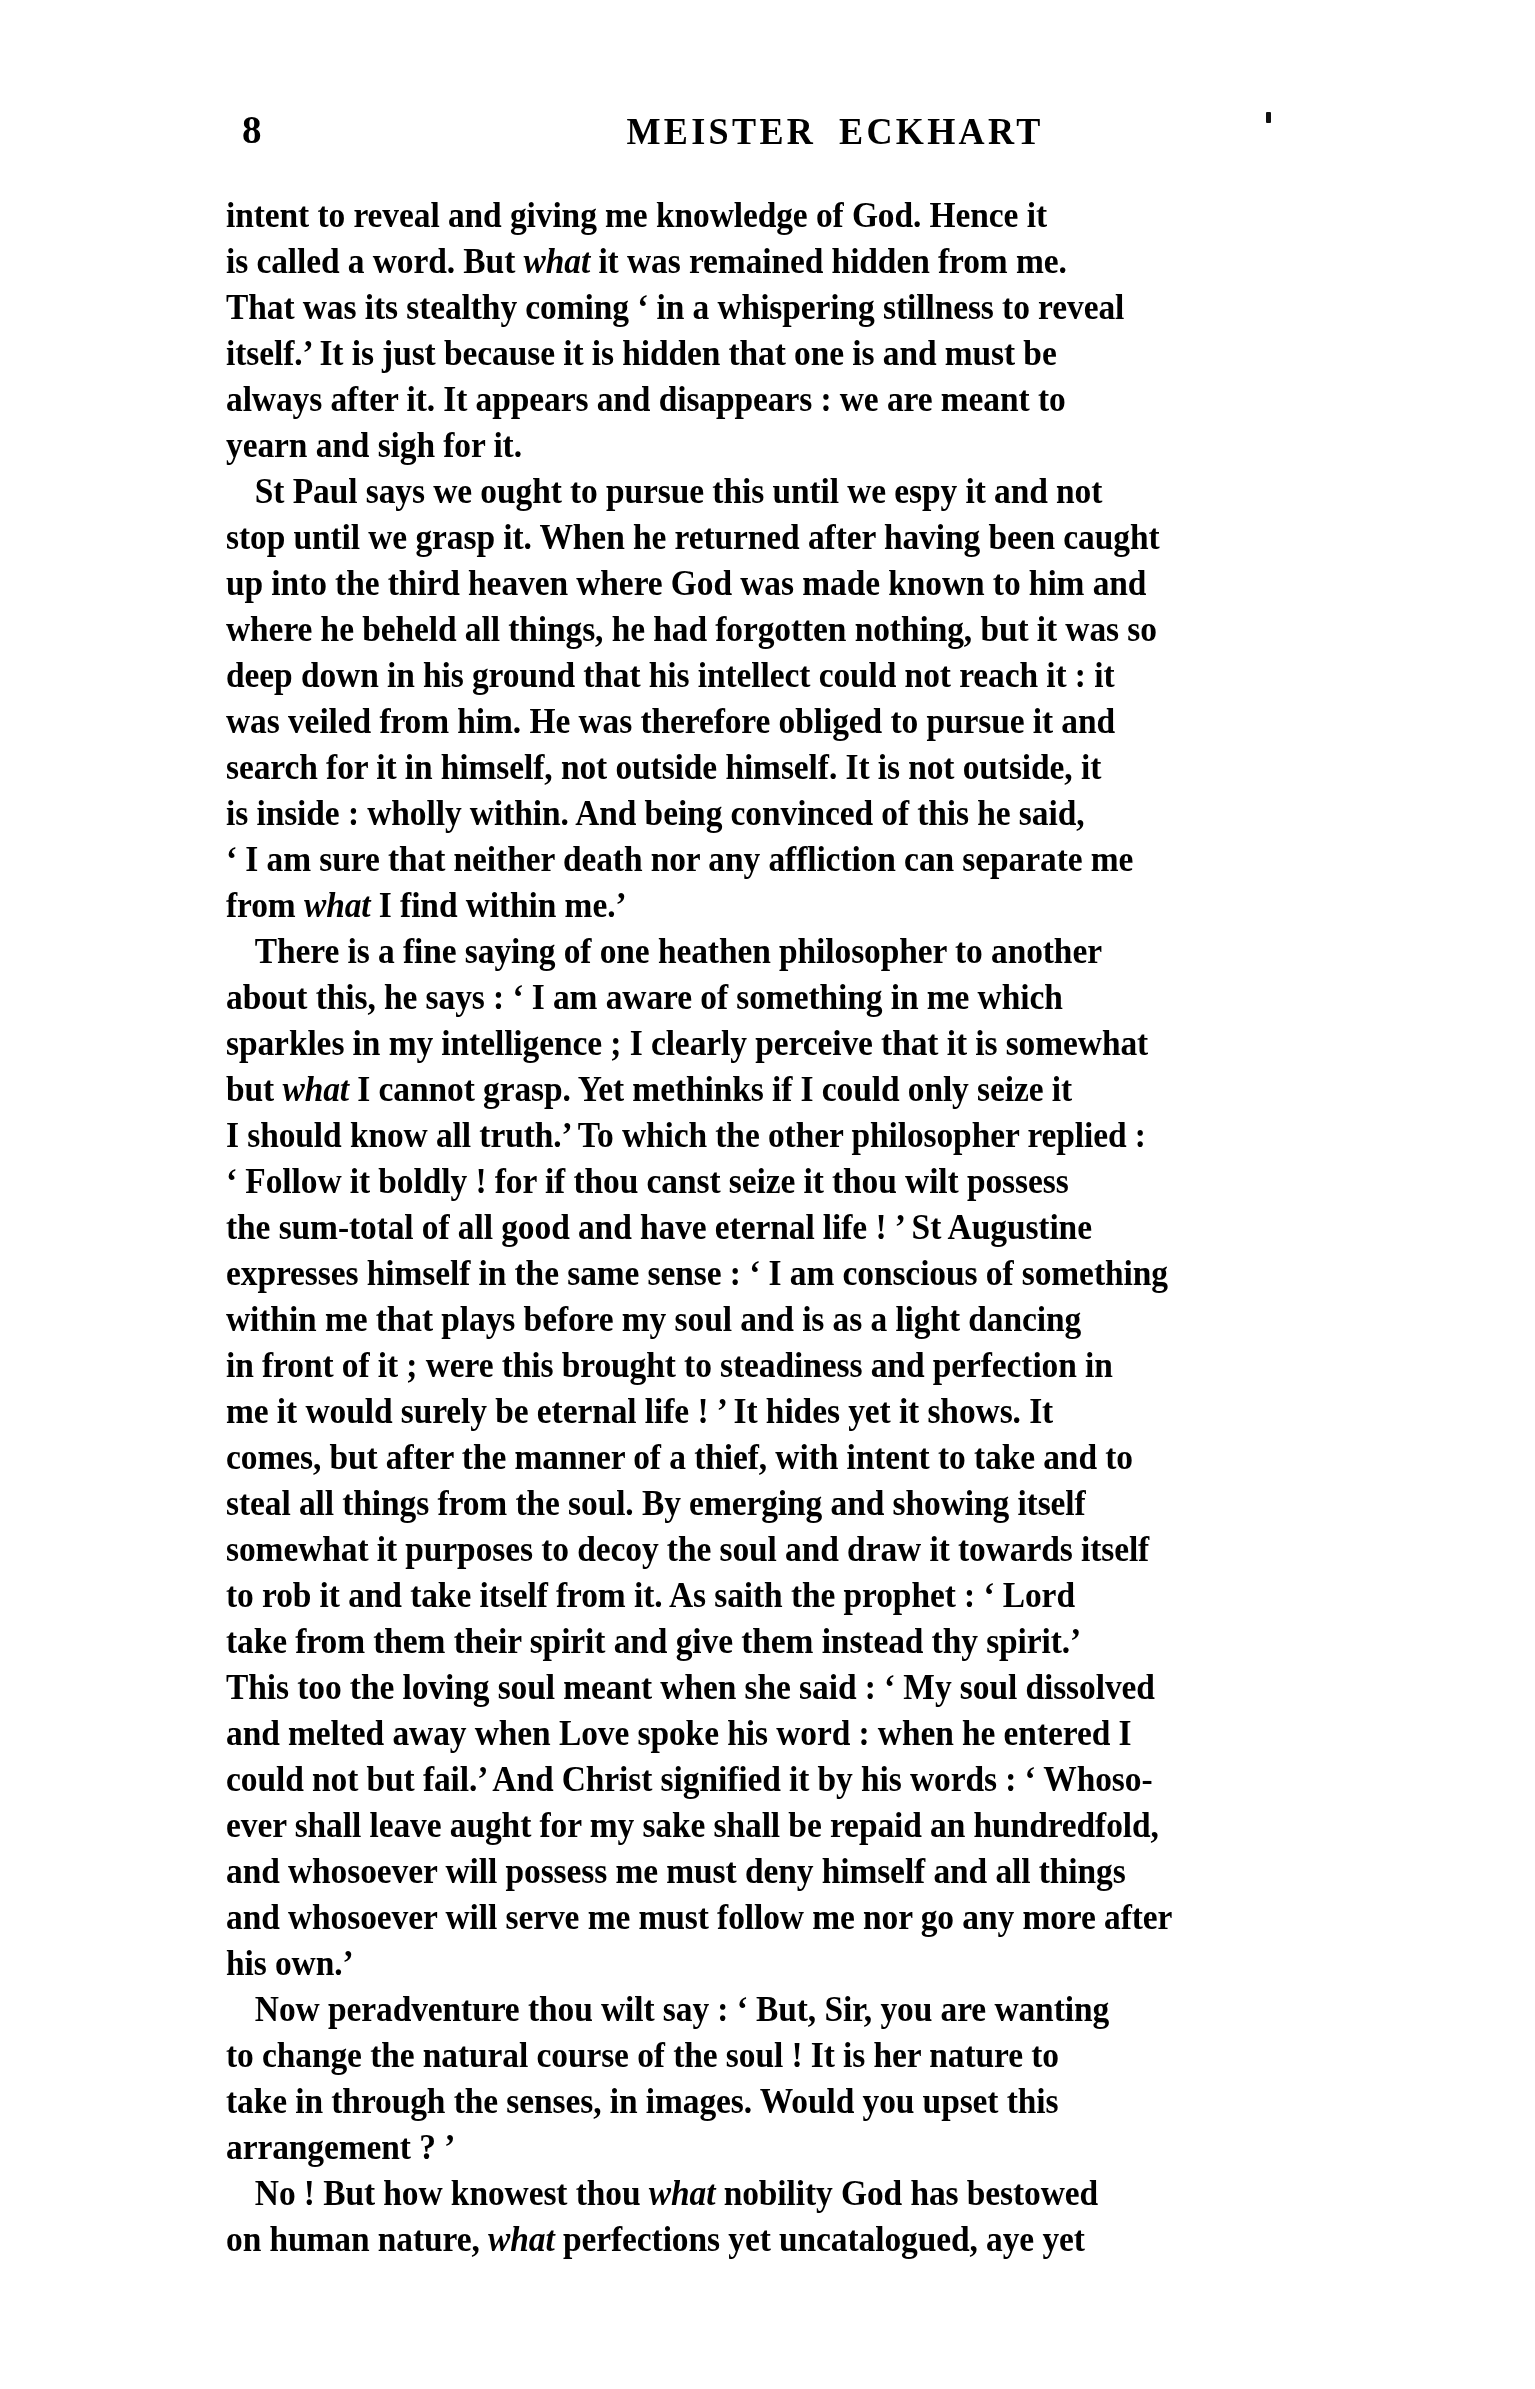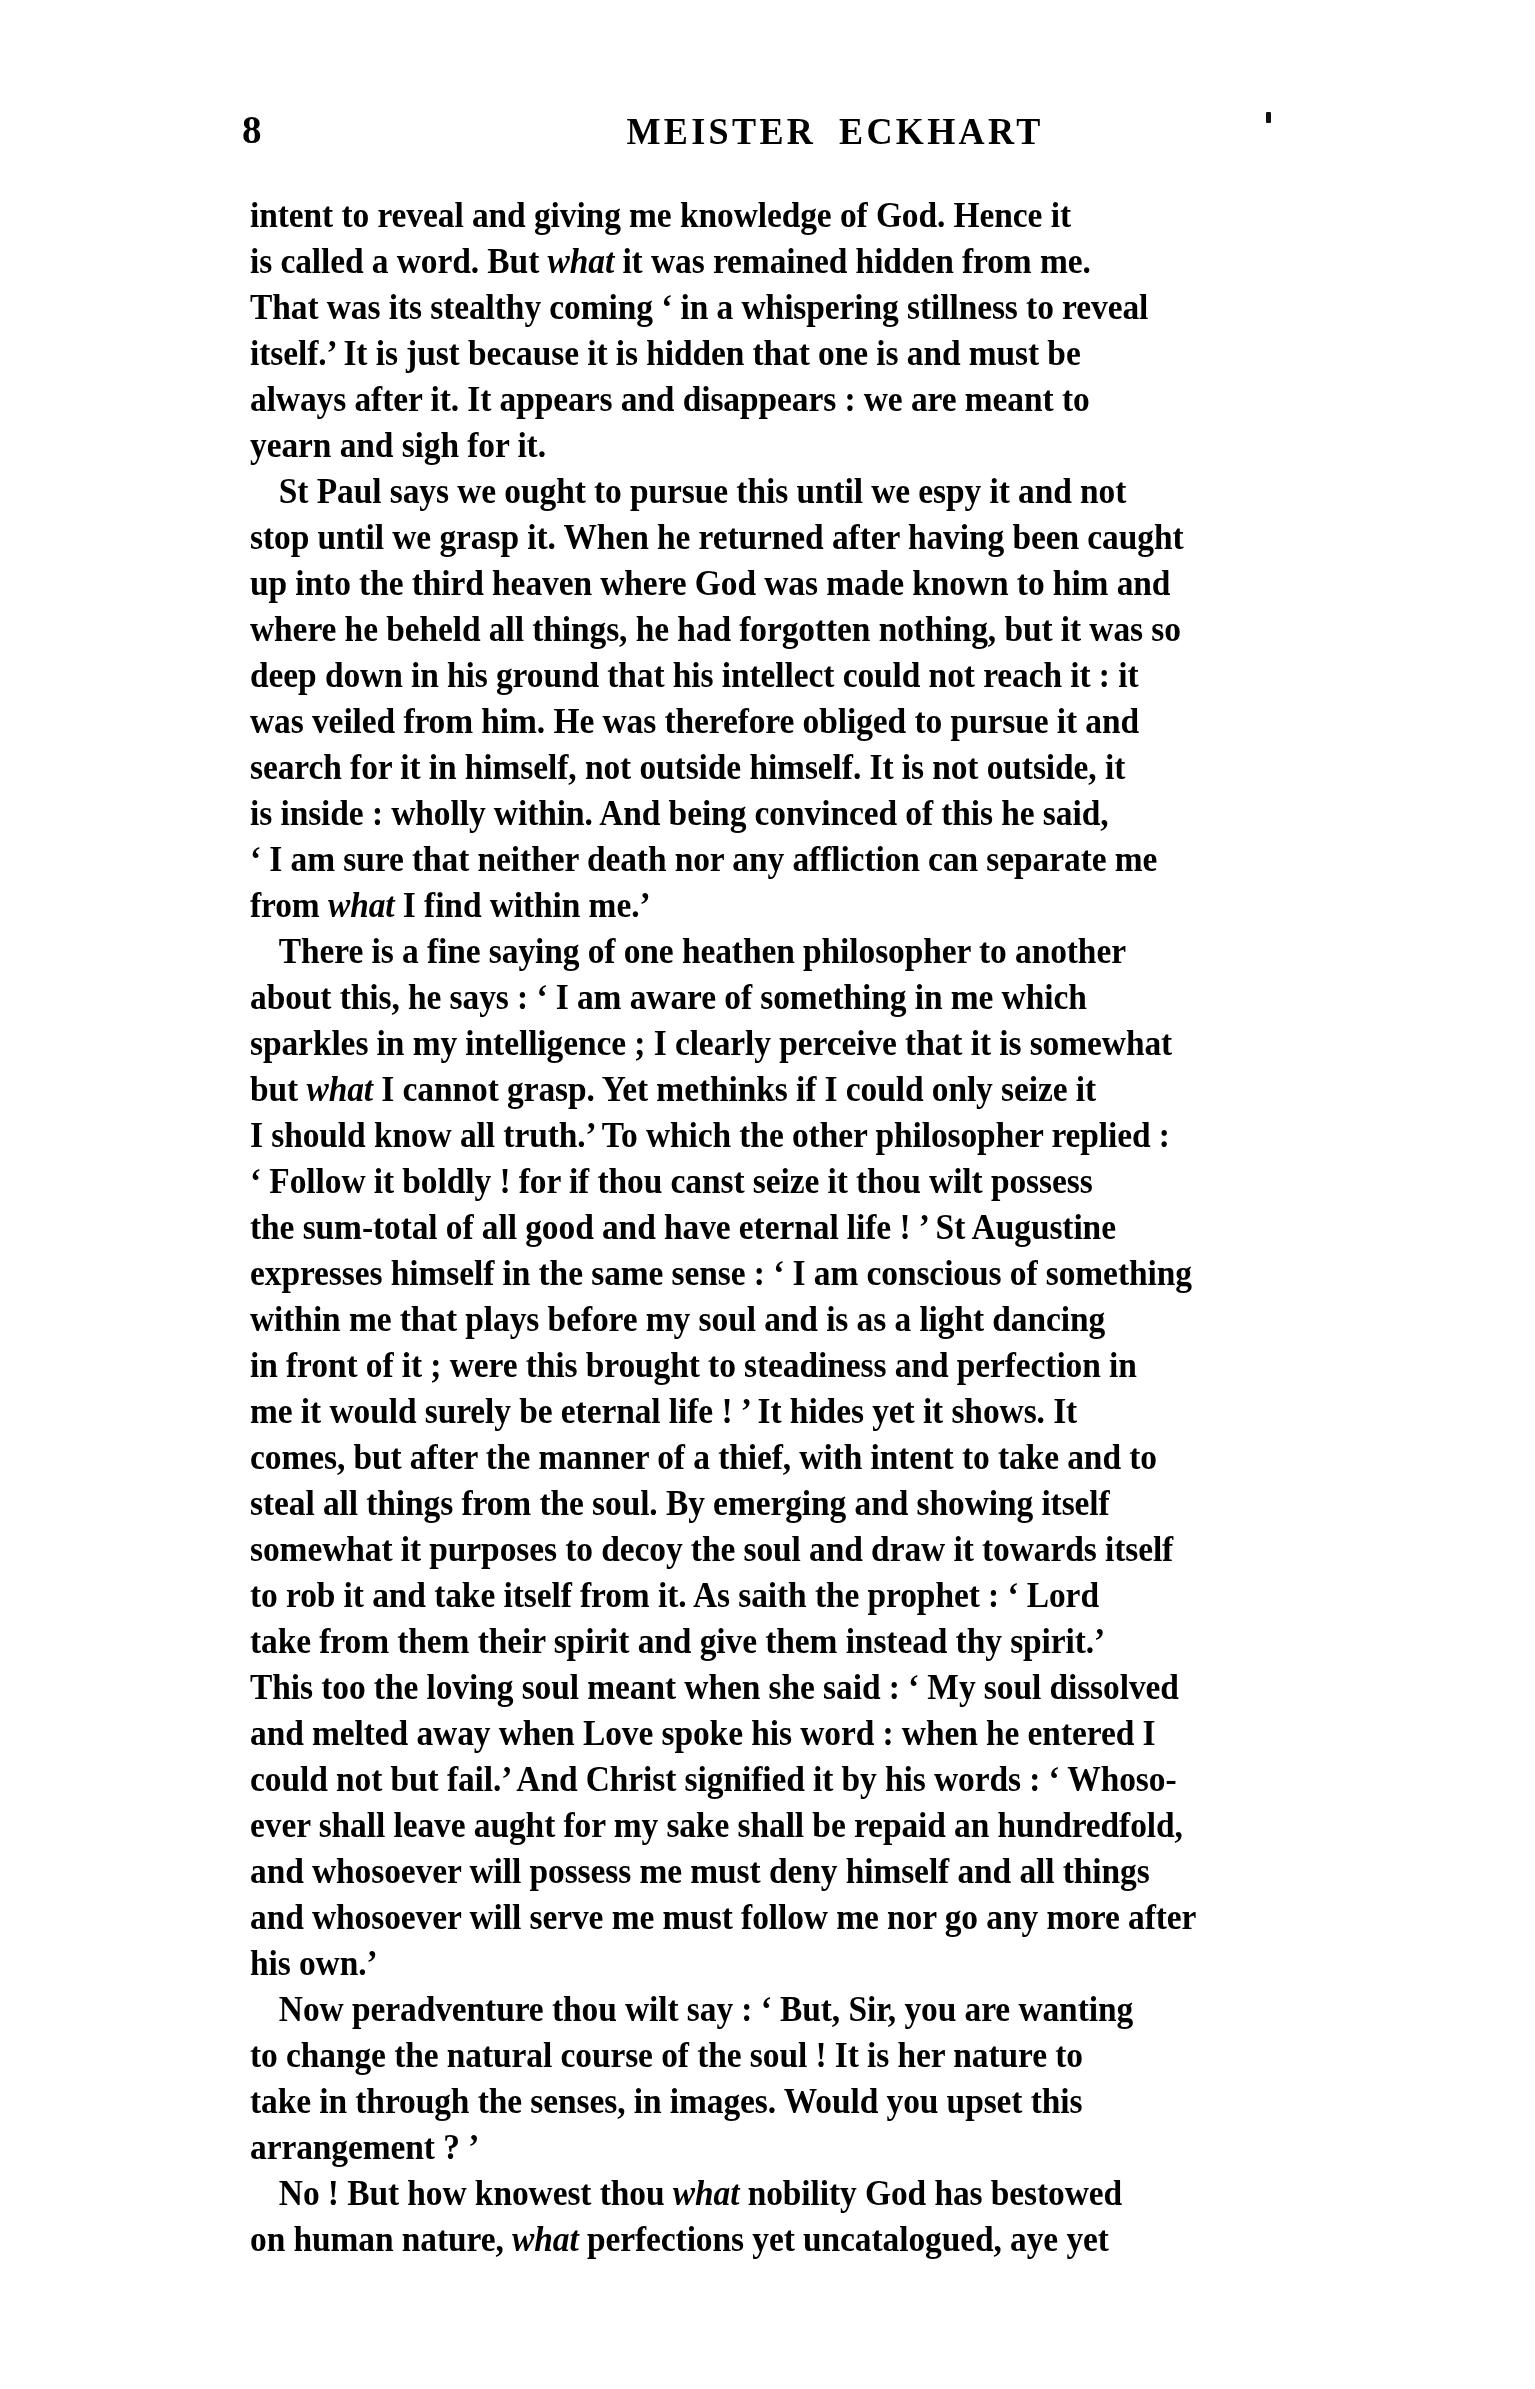--- a/index.html
+++ b/index.html
@@ -49,21 +49,21 @@
     line-height: 1;
     letter-spacing: 3.5px;
     word-spacing: 11px;
     transform: scaleX(0.95);
     transform-origin: center top;
   }
 
   
   .textblock {
     position: absolute;
-    left: 250px;
+    left: 226px;
     top: 192px;
     width: 1190px;
   }
 
   .ln {
     display: block;
     position: relative;
     height: 46px;
     font-size: 36px;
     font-weight: bold;

